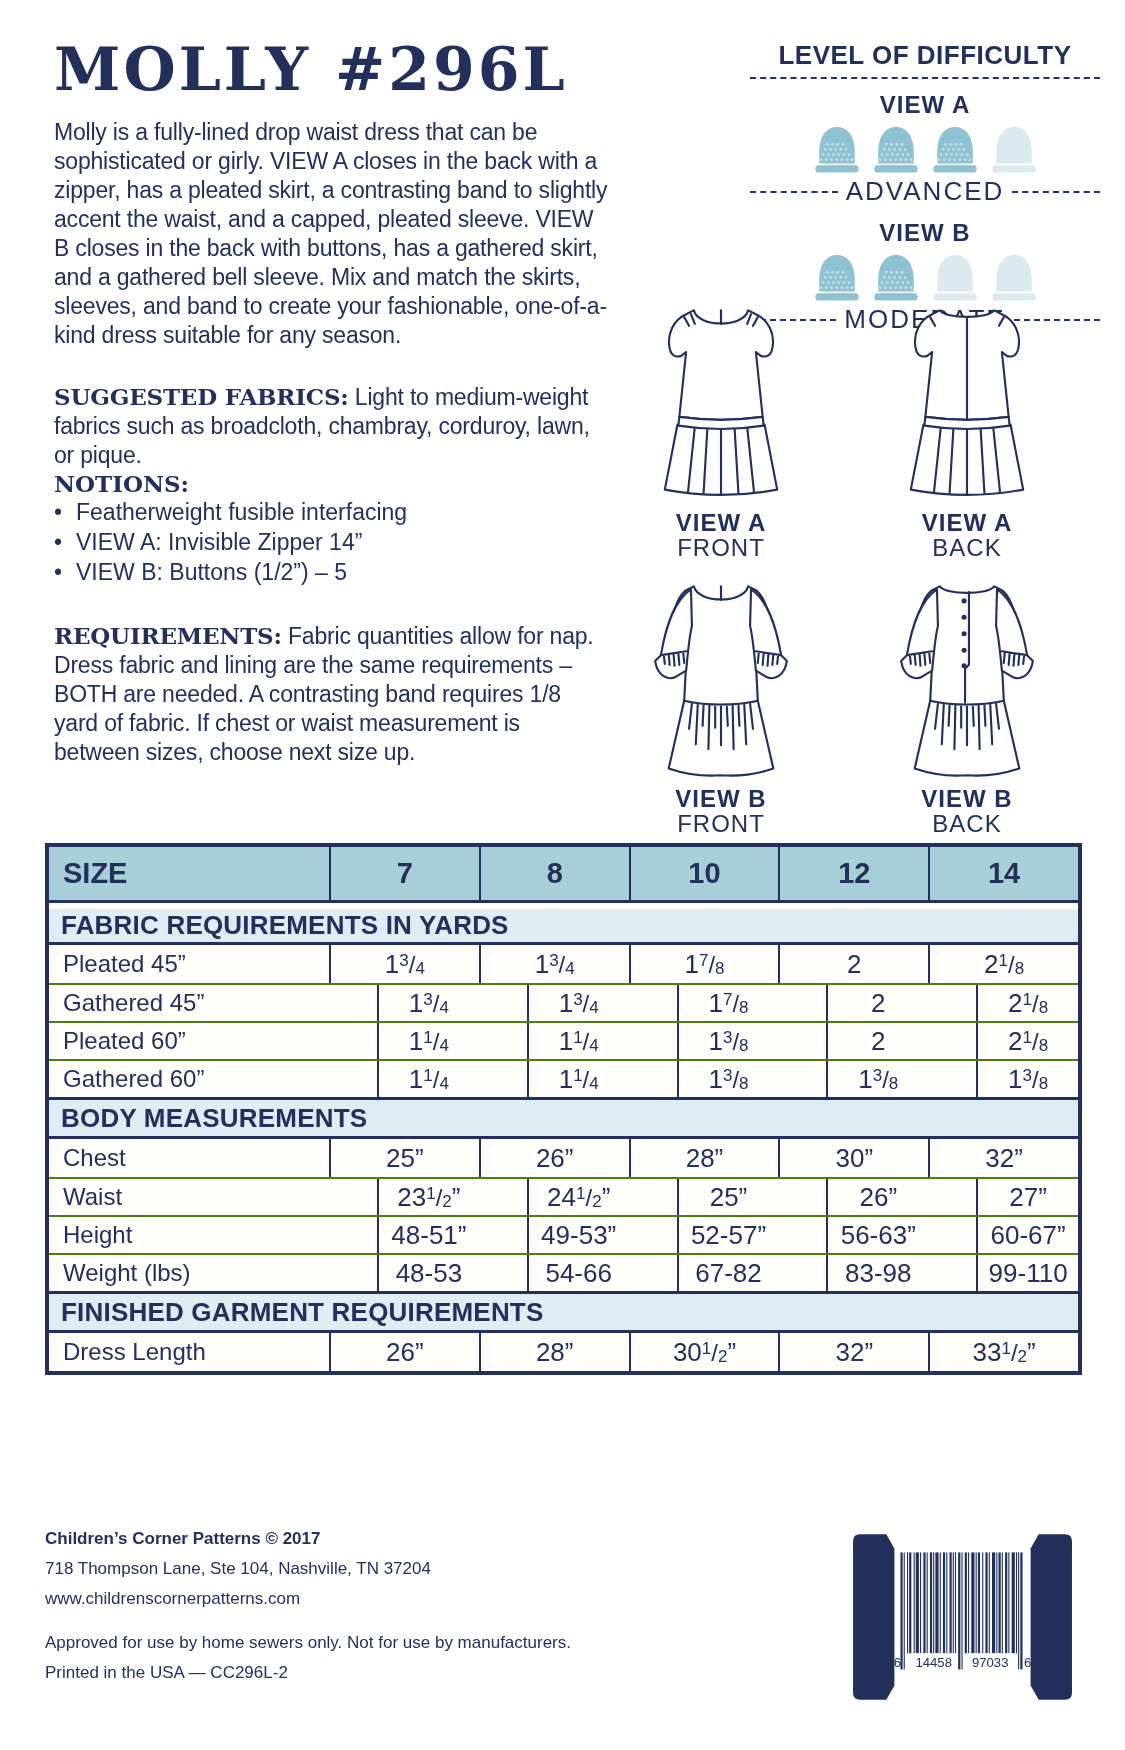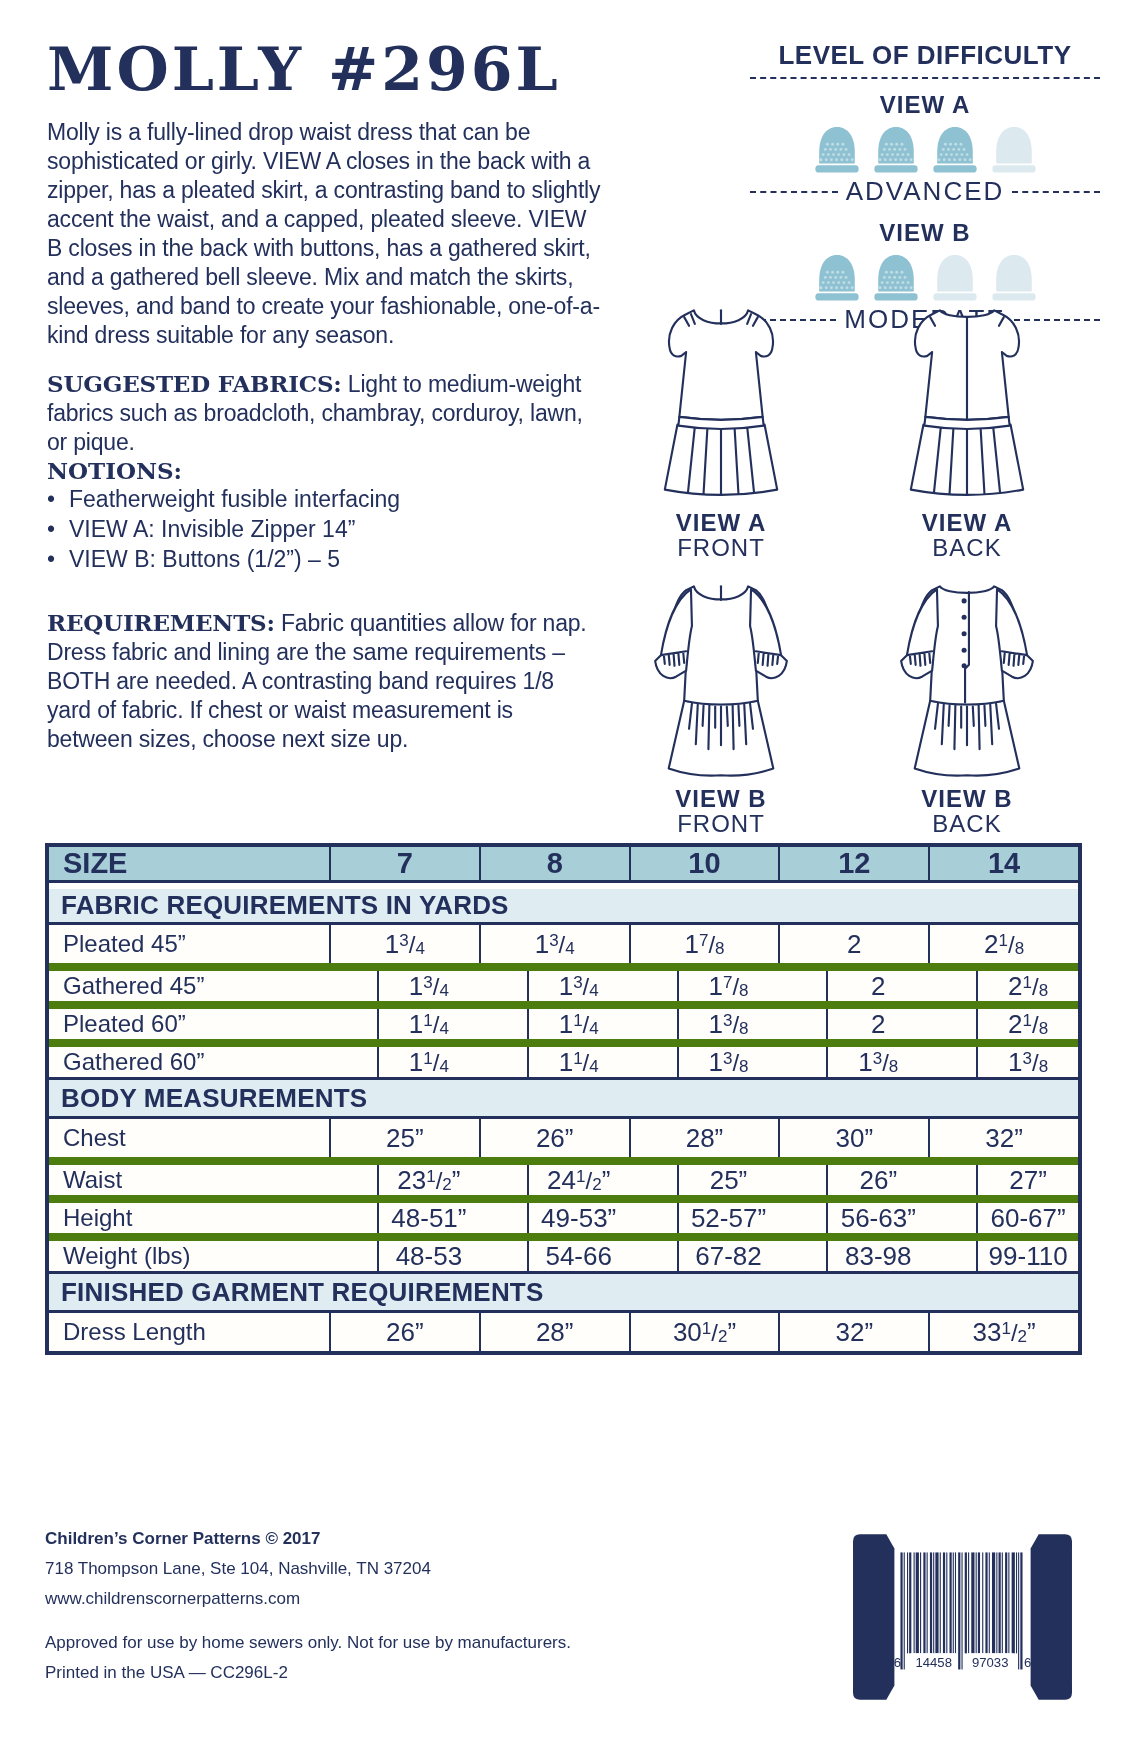--- a/index.html
+++ b/index.html
@@ -1,26 +1,26 @@
 <!DOCTYPE html>
 <html><head>
 <meta charset="utf-8">
 <style>
   html,body{margin:0;padding:0;background:#fff;}
   .page{position:relative;width:1125px;height:1750px;background:#ffffff;
         font-family:"Liberation Sans",sans-serif;color:#23305c;overflow:hidden;}
 
   
-  .left-col{position:absolute;left:47px;top:36px;width:556px;}
+  .left-col{position:absolute;left:54px;top:36px;width:556px;}
   .title{font-family:"DejaVu Serif",serif;font-weight:700;font-size:60px;
          letter-spacing:3px;margin:0;line-height:66px;}
   .para{font-size:23px;line-height:29px;letter-spacing:-0.2px;margin:0;}
   .description{margin-top:16px;}
   .slab-label{font-family:"DejaVu Serif",serif;font-weight:700;font-size:23px;}
-  .fabrics{margin-top:19px;}
+  .fabrics{margin-top:32px;}
   .notions-label{font-family:"DejaVu Serif",serif;font-weight:700;font-size:23px;}
   .bullet-item{font-size:23px;line-height:30px;display:flex;}
   .bullet{width:22px;}
   .requirements{margin-top:34px;}
 
   
   .difficulty{position:absolute;left:750px;top:40px;width:350px;text-align:center;}
   .difficulty-heading{font-weight:700;font-size:26px;letter-spacing:0.5px;}
   .difficulty-underline{border-top:2.5px dashed #23305c;margin-top:6px;}
   .rating-block{margin-top:12px;}
@@ -40,27 +40,27 @@
   .fig-view{display:block;font-weight:700;font-size:24px;letter-spacing:1px;}
   .fig-side{display:block;font-size:24px;letter-spacing:1px;}
 
   
   .size-table{position:absolute;left:45px;top:843px;width:1037px;
               border:4px solid #23305c;box-sizing:border-box;background:#fff;}
   .trow{display:flex;box-sizing:border-box;}
   .tcell{box-sizing:border-box;display:flex;align-items:center;}
   .label-col{width:280px;padding-left:14px;}
   .val-col{flex:1;justify-content:center;border-left:2px solid #23305c;}
-  .thead{background:#a8ced8;height:36px;border-bottom:3px solid #23305c;}
+  .thead{background:#a8ced8;height:56px;border-bottom:3px solid #23305c;}
   .thead .tcell{font-weight:700;font-size:29px;}
   .tsection{background:#dfecf2;height:42px;border-top:3px solid #23305c;border-bottom:3px solid #23305c;}
   .tsection.first{border-top:6px solid #ffffff;}
   .tsection-cell{width:100%;padding-left:12px;font-weight:700;font-size:26px;letter-spacing:0.2px;}
   .tdata{height:38px;background:#fffefb;}
-  .tdata + .tdata{border-top:8px solid #4d7c0f;gap:48px;}
+  .tdata + .tdata{border-top:2px solid #4d7c0f;gap:48px;}
   .tdata .label-col{font-size:24px;}
   .tdata .val-col{font-size:26px;}
   .fr .nu{font-size:17px;vertical-align:7px;}
   .fr .sl{font-size:24px;}
   .fr .de{font-size:17px;vertical-align:-1px;}
 
   
   .footer{position:absolute;left:45px;top:1480px;width:720px;font-size:17px;line-height:30px;margin-top:44px;}
   .footer .company{font-weight:700;}
   .footer .approved{margin-top:14px;}

